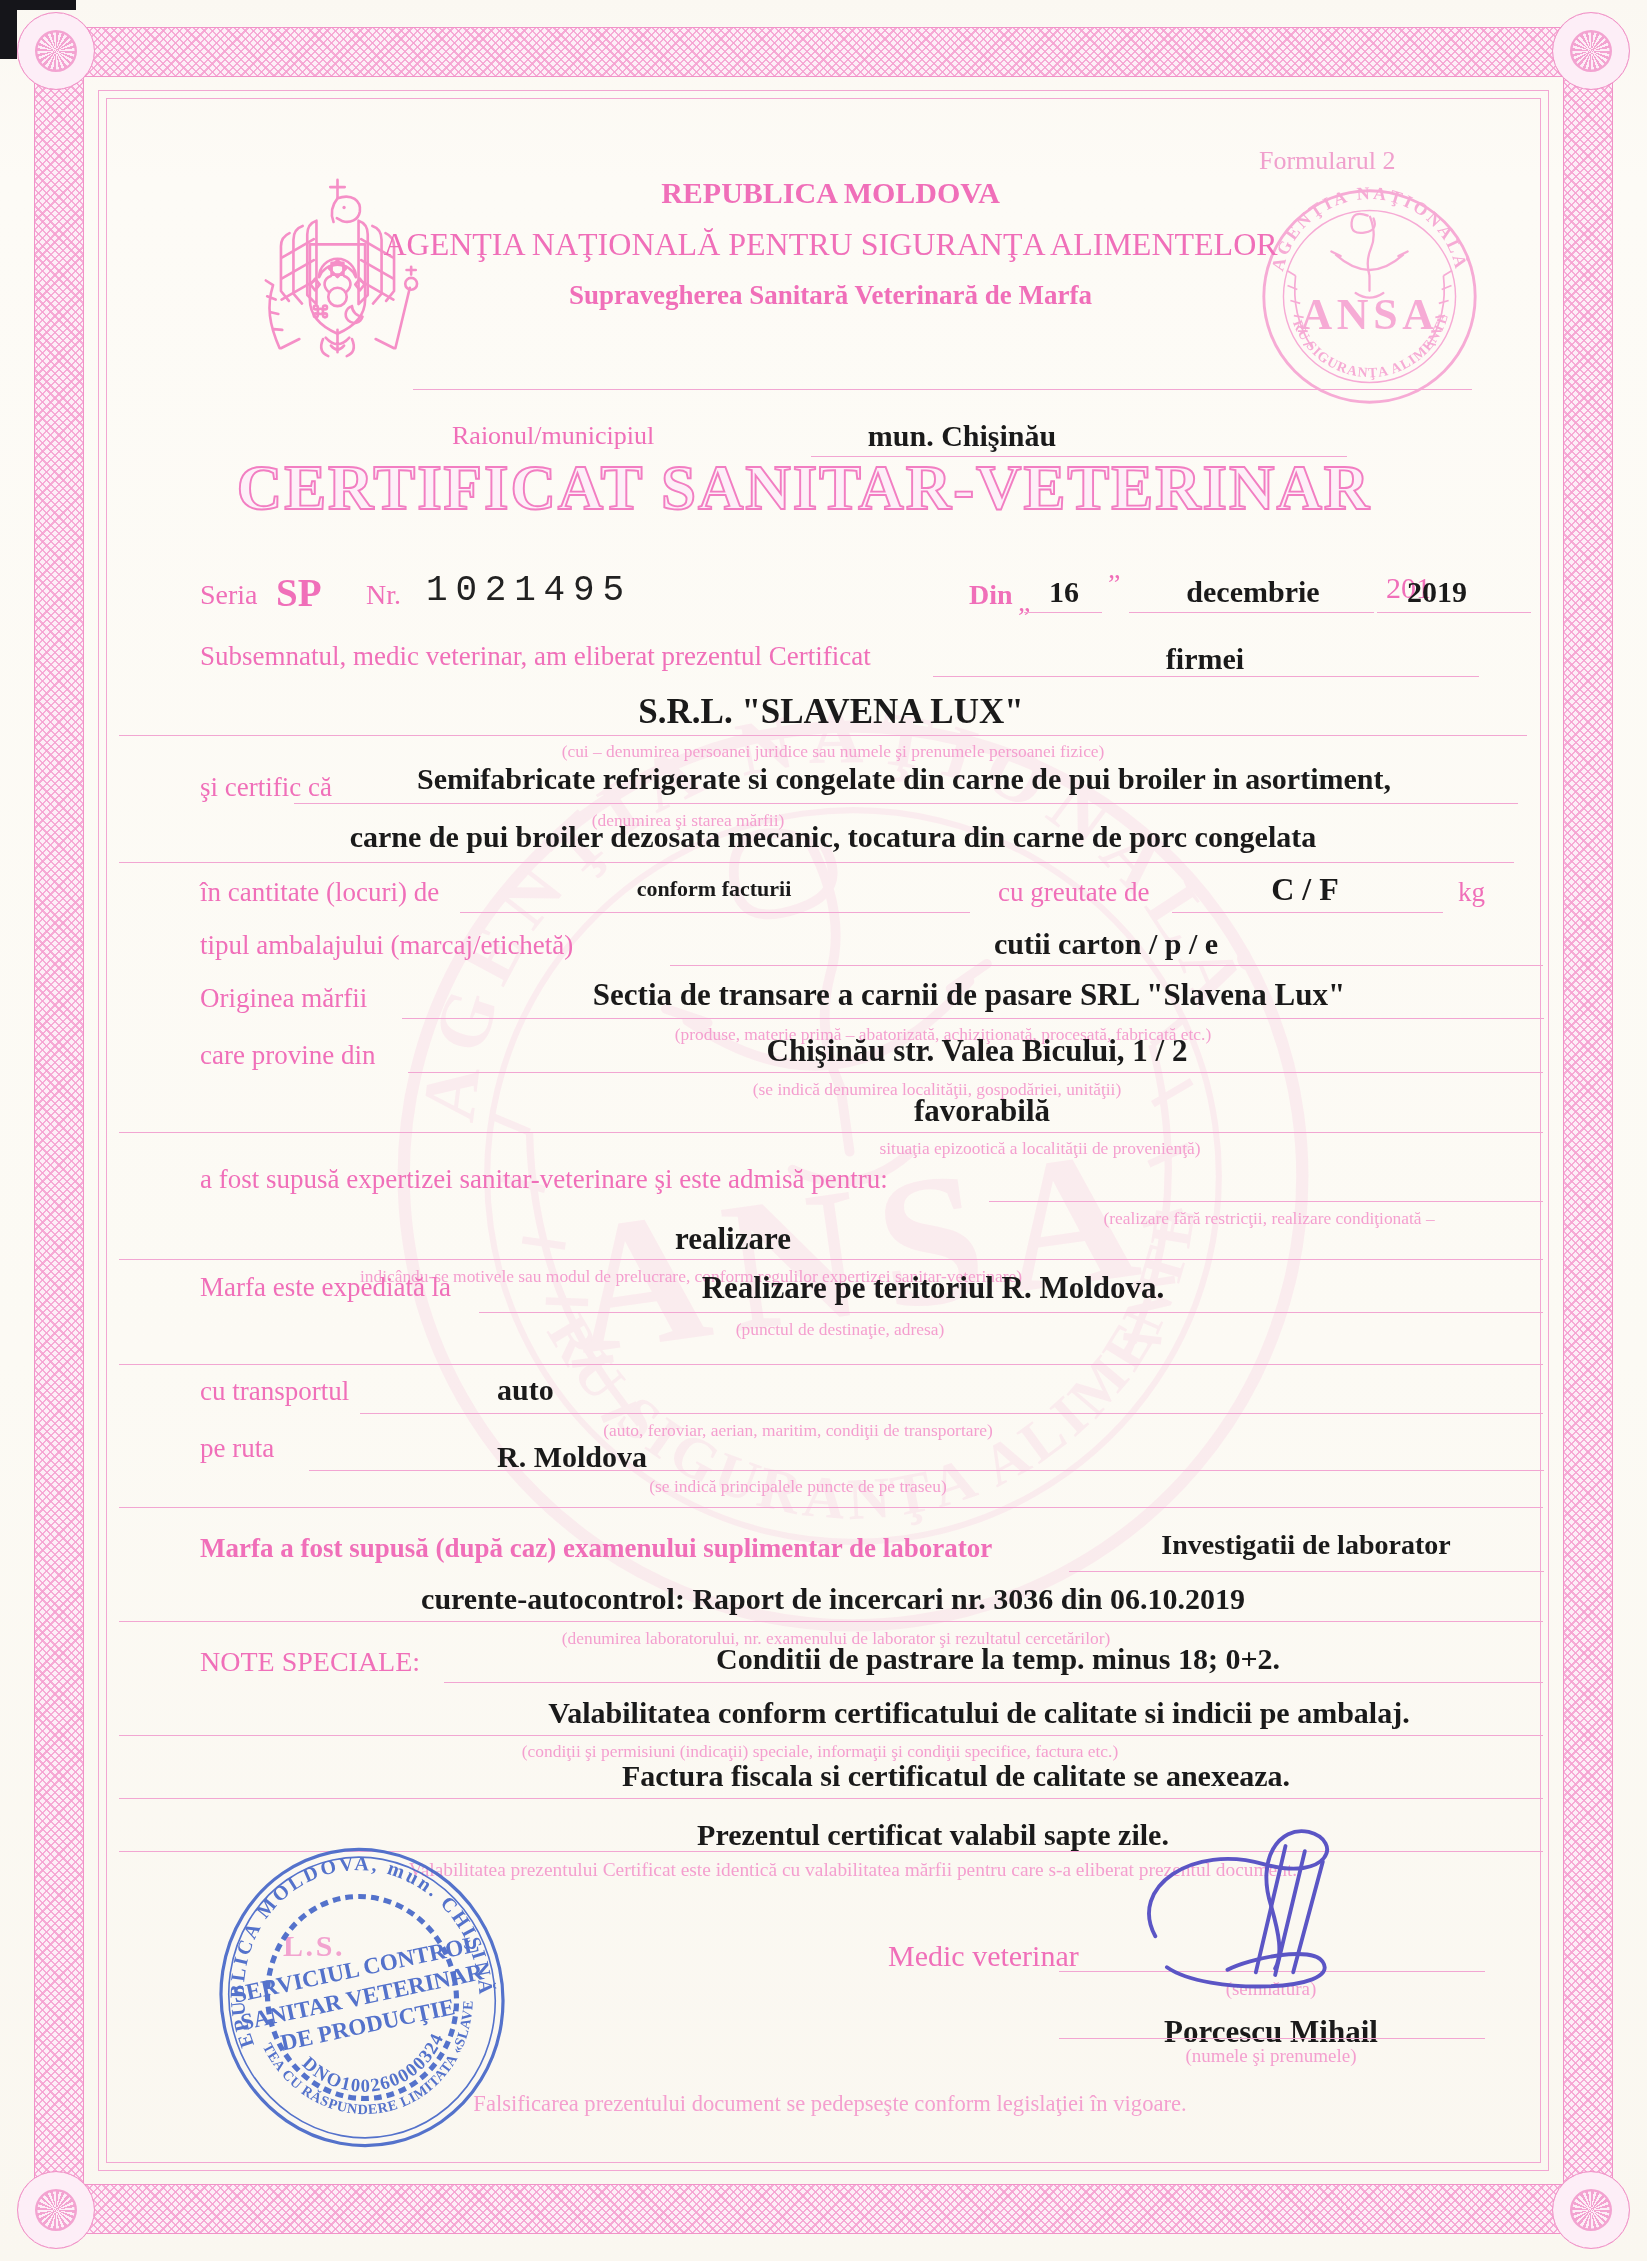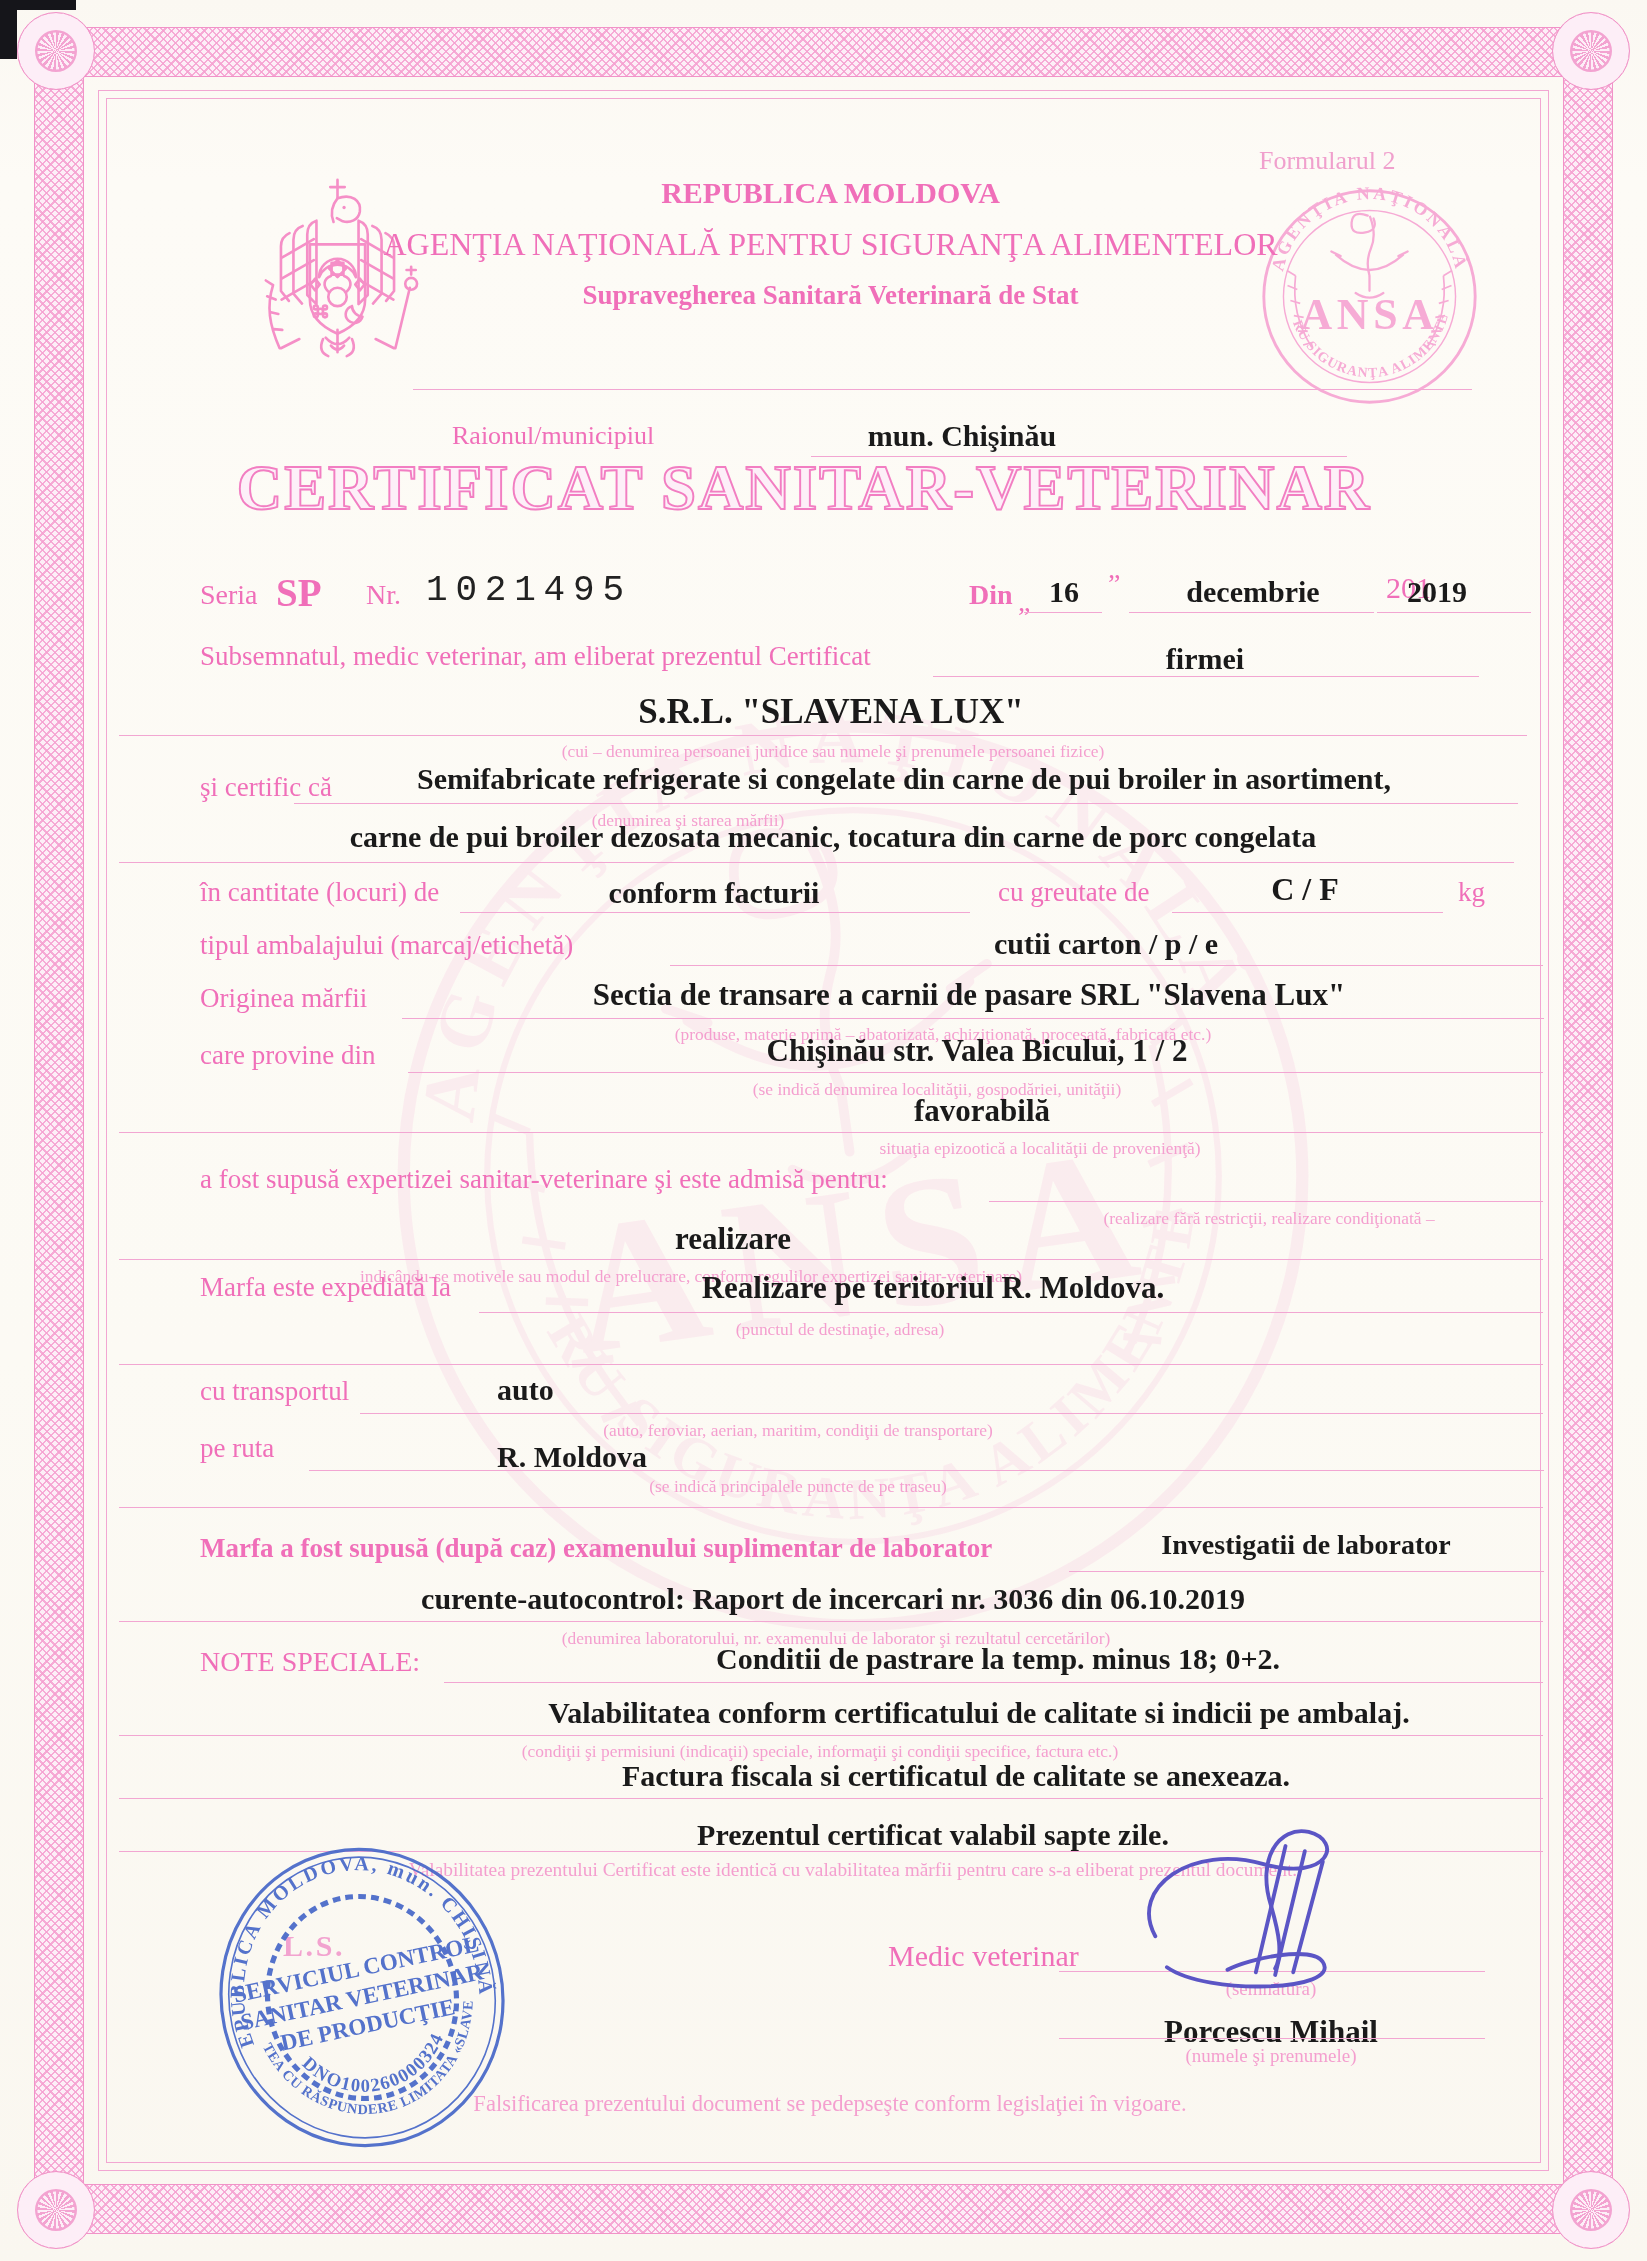--- a/index.html
+++ b/index.html
@@ -143,21 +143,21 @@
     <path d="M128,254 c-6,14 -2,22 8,26 M172,254 c6,14 2,22 -8,26"></path>
   </svg>
 
   <svg class="ansa-badge" viewBox="0 0 400 400">
     <use href="#ansaSealG"></use>
   </svg>
 
   <div class="lbl" style="left:1259px;top:146px;font-size:26px;color:#f0a0cd;">Formularul 2</div>
   <div class="hline" style="top:176px;font-size:30px;font-weight:bold;">REPUBLICA MOLDOVA</div>
   <div class="hline" style="top:226px;font-size:32px;">AGENŢIA NAŢIONALĂ PENTRU SIGURANŢA ALIMENTELOR</div>
-  <div class="hline" style="top:280px;font-size:27px;font-weight:bold;">Supravegherea Sanitară Veterinară de Stat</div>
+  <div class="hline" style="top:280px;font-size:27px;font-weight:bold;">Supravegherea Sanitară Veterinară de Marfa</div>
 
   <div class="rule" style="left:413px;width:1059px;top:389px;"></div>
 
   <div class="lbl" style="left:452px;top:421px;font-size:26px;">Raionul/municipiul</div>
   <div class="val" style="left:962px;top:419px;font-size:30px;">mun. Chişinău</div>
   <div class="rule" style="left:811px;width:536px;top:456px;"></div>
 
   <div class="big-title">CERTIFICAT SANITAR-VETERINAR</div>
 
   <div class="lbl" style="left:200px;top:579px;font-size:28px;">Seria</div>
@@ -185,21 +185,21 @@
   <div class="cap" style="left:833px;top:741px;">(cui – denumirea persoanei juridice sau numele şi prenumele persoanei fizice)</div>
 
   <div class="lbl" style="left:200px;top:772px;">şi certific că</div>
   <div class="val" style="left:904px;top:762px;">Semifabricate refrigerate si congelate din carne de pui broiler in asortiment,</div>
   <div class="rule" style="left:294px;width:1224px;top:803px;"></div>
   <div class="cap" style="left:688px;top:810px;">(denumirea şi starea mărfii)</div>
   <div class="val" style="left:833px;top:820px;">carne de pui broiler dezosata mecanic, tocatura din carne de porc congelata</div>
   <div class="rule" style="left:119px;width:1395px;top:862px;"></div>
 
   <div class="lbl" style="left:200px;top:877px;">în cantitate (locuri) de</div>
-  <div class="val" style="left:714px;top:876px;font-size:30px;">conform facturii</div>
+  <div class="val" style="left:714px;top:876px;font-size:22px;">conform facturii</div>
   <div class="rule" style="left:460px;width:510px;top:912px;"></div>
   <div class="lbl" style="left:998px;top:877px;">cu greutate de</div>
   <div class="val" style="left:1305px;top:871px;font-size:32px;">C / F</div>
   <div class="rule" style="left:1172px;width:271px;top:912px;"></div>
   <div class="lbl" style="left:1458px;top:877px;">kg</div>
 
   <div class="lbl" style="left:200px;top:930px;">tipul ambalajului (marcaj/etichetă)</div>
   <div class="val" style="left:1106px;top:927px;font-size:30px;">cutii carton / p / e</div>
   <div class="rule" style="left:670px;width:873px;top:965px;"></div>
 

